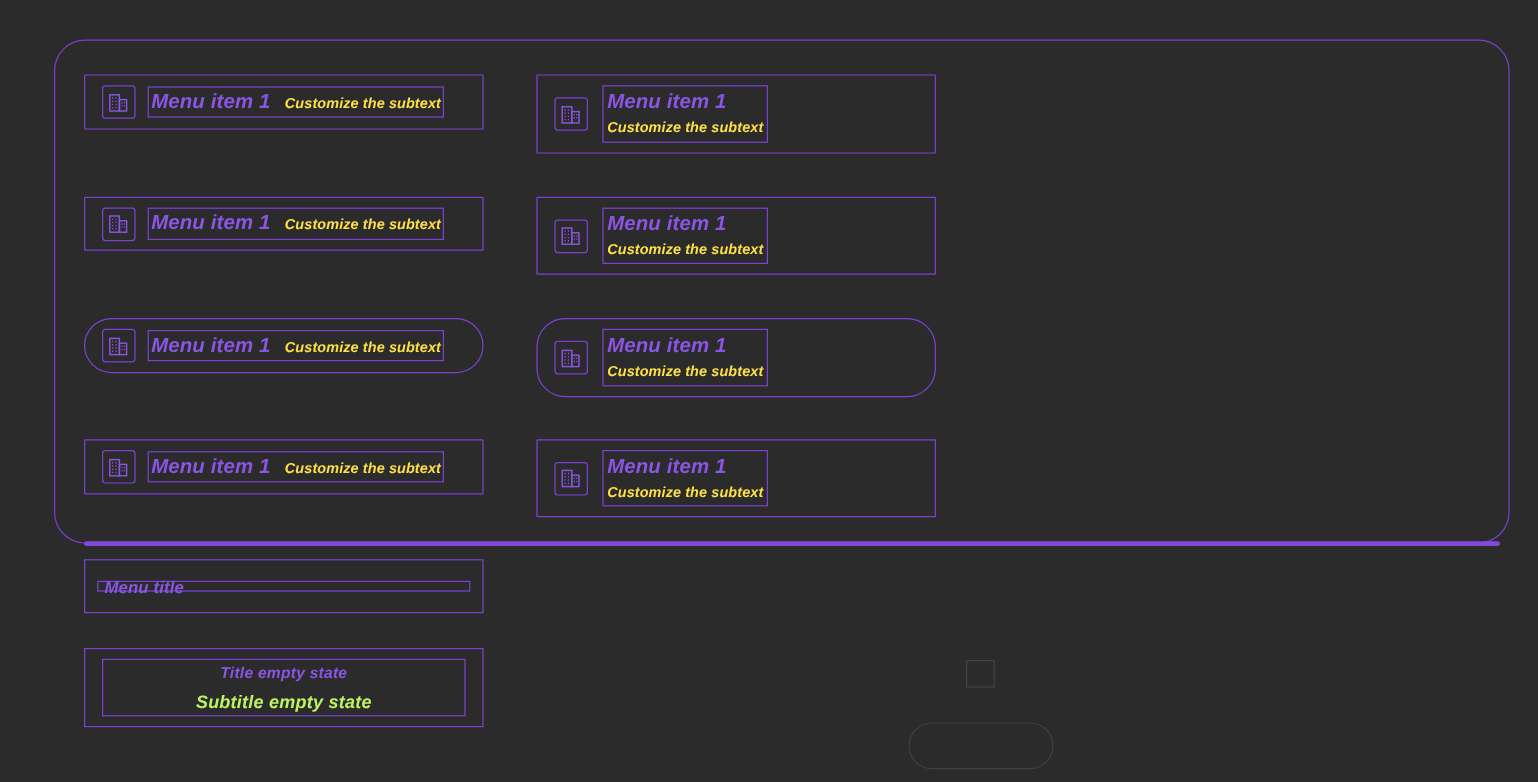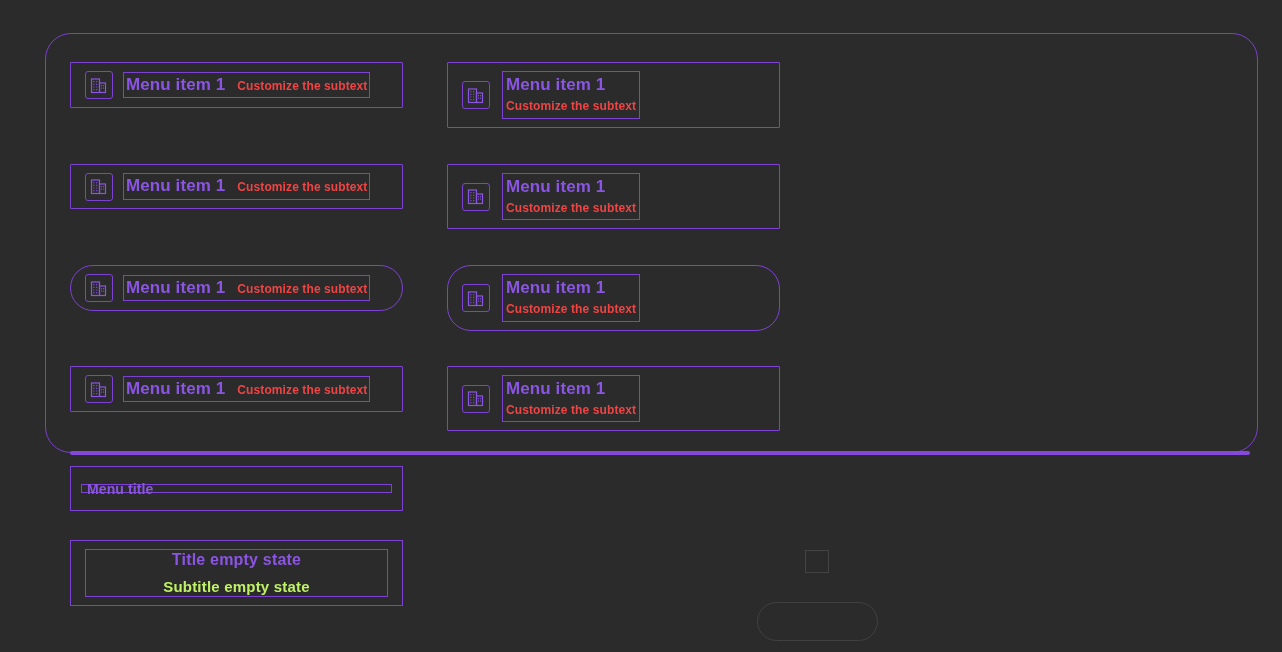--- a/index.html
+++ b/index.html
@@ -17,20 +17,21 @@
     position: relative;
     -webkit-font-smoothing: antialiased;
   }
 
   
   #canvas {
     position: absolute;
     inset: 0;
     width: 1282px;
     height: 652px;
+    font-style: italic;
   }
 
   
   .menu-surface {
     position: absolute;
     left: 45px;
     top: 33px;
     width: 1213px;
     height: 420px;
     border: 1.5px solid #7a3fd0;
@@ -94,21 +95,21 @@
   .mi-title {
     color: #8b55e4;
     font-size: 17px;
     font-weight: 600;
     letter-spacing: 0.1px;
     line-height: 1.25;
     white-space: nowrap;
   }
 
   .mi-sub {
-    color: #ef4444;
+    color: #fde047;
     font-size: 12px;
     font-weight: 700;
     letter-spacing: 0.1px;
     line-height: 1.3;
     white-space: nowrap;
   }
 
   .inline .mi-sub { margin-left: 12px; }
   .stacked .mi-sub { display: block; margin-top: 4px; }
 
@@ -139,21 +140,21 @@
     color: #8b55e4;
     font-size: 14px;
     font-weight: 700;
     letter-spacing: 0.1px;
     margin-left: 5px;
     white-space: nowrap;
   }
 
   .empty-title {
     color: #8b55e4;
-    font-size: 16px;
+    font-size: 13px;
     font-weight: 700;
     letter-spacing: 0.2px;
     white-space: nowrap;
   }
 
   .empty-sub {
     color: #bef264;
     font-size: 15px;
     font-weight: 700;
     letter-spacing: 0.2px;

